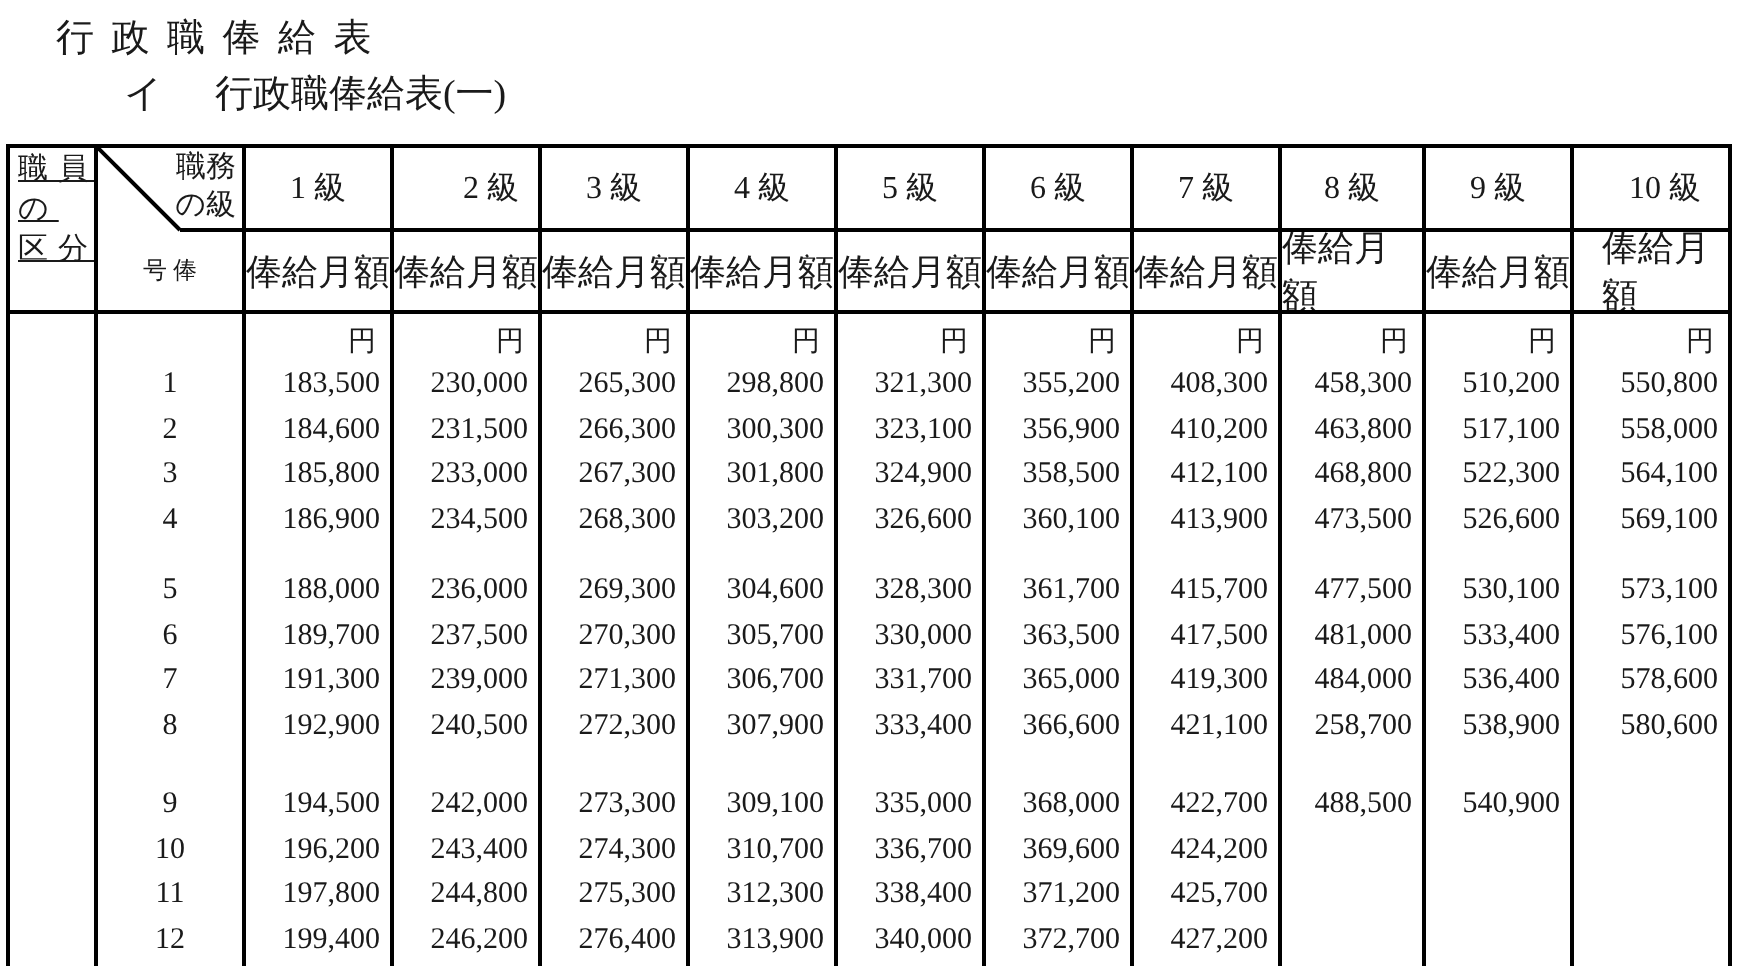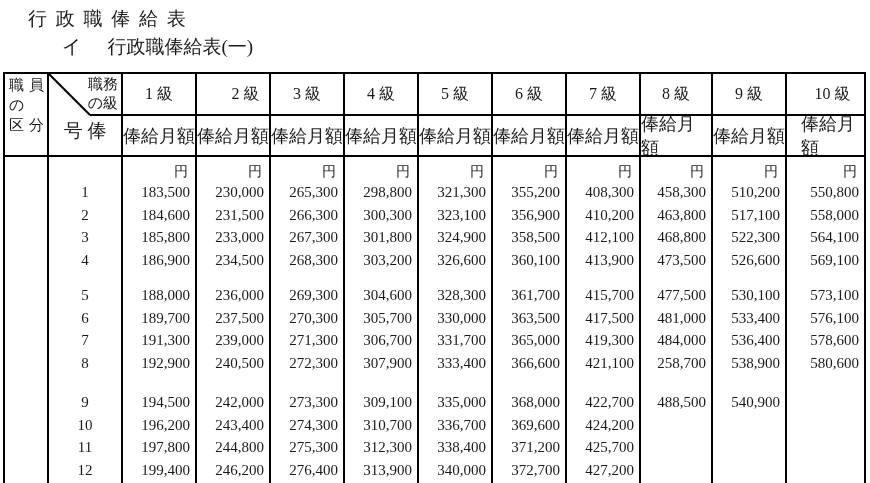--- a/index.html
+++ b/index.html
@@ -15,33 +15,33 @@
   .tbl{
     position:absolute;left:3px;top:72px;width:863px;height:411px;
     box-sizing:border-box;border:2px solid #000;border-bottom:none;
     display:grid;overflow:hidden;background:#fff;
     grid-template-columns:44px 74px repeat(7,74px) 72px 74px 1fr;
     grid-template-rows:42px 41px 1fr;
   }
   .cell{box-sizing:border-box;border-right:2px solid #000;position:relative;overflow:hidden;}
   .cell.last{border-right:none;padding-left:14px;}
   .hb{border-bottom:2px solid #000;}
-  .corner-left{grid-column:1;grid-row:1/3;}
+  .corner-left{grid-column:1;grid-row:1/3;text-decoration:underline;}
   .corner-left .vtxt{
     width:40px;padding:1px 0 0 4px;font-size:15px;line-height:20px;letter-spacing:5px;
     word-break:break-all;
   }
   .corner-diag{grid-column:2;grid-row:1/3;padding-left:29px;}
   .corner-diag svg{position:absolute;left:0;top:0;}
   .diag-top{
     position:absolute;top:1px;right:3px;width:34px;font-size:15px;line-height:19px;
     text-align:right;
   }
   .diag-bottom{
-    position:absolute;bottom:11px;left:0;width:100%;text-align:center;font-size:19px;
+    position:absolute;bottom:11px;left:0;width:100%;text-align:center;font-size:12px;
   }
   .ghead{grid-row:1;font-size:16px;display:flex;align-items:center;justify-content:center;}
   .shead{grid-row:2;font-size:18px;display:flex;align-items:center;justify-content:center;}
   .dcell{grid-row:3;font-size:15px;}
   .blank-col{grid-column:1;grid-row:3;}
   .uline{height:24px;line-height:30px;text-align:right;padding-right:7px;font-size:14px;}
   .line{height:22.5px;line-height:22.5px;}
   .num{text-align:right;padding-right:5px;}
   .ctr{text-align:center;}
   .gap1{height:13px;}

